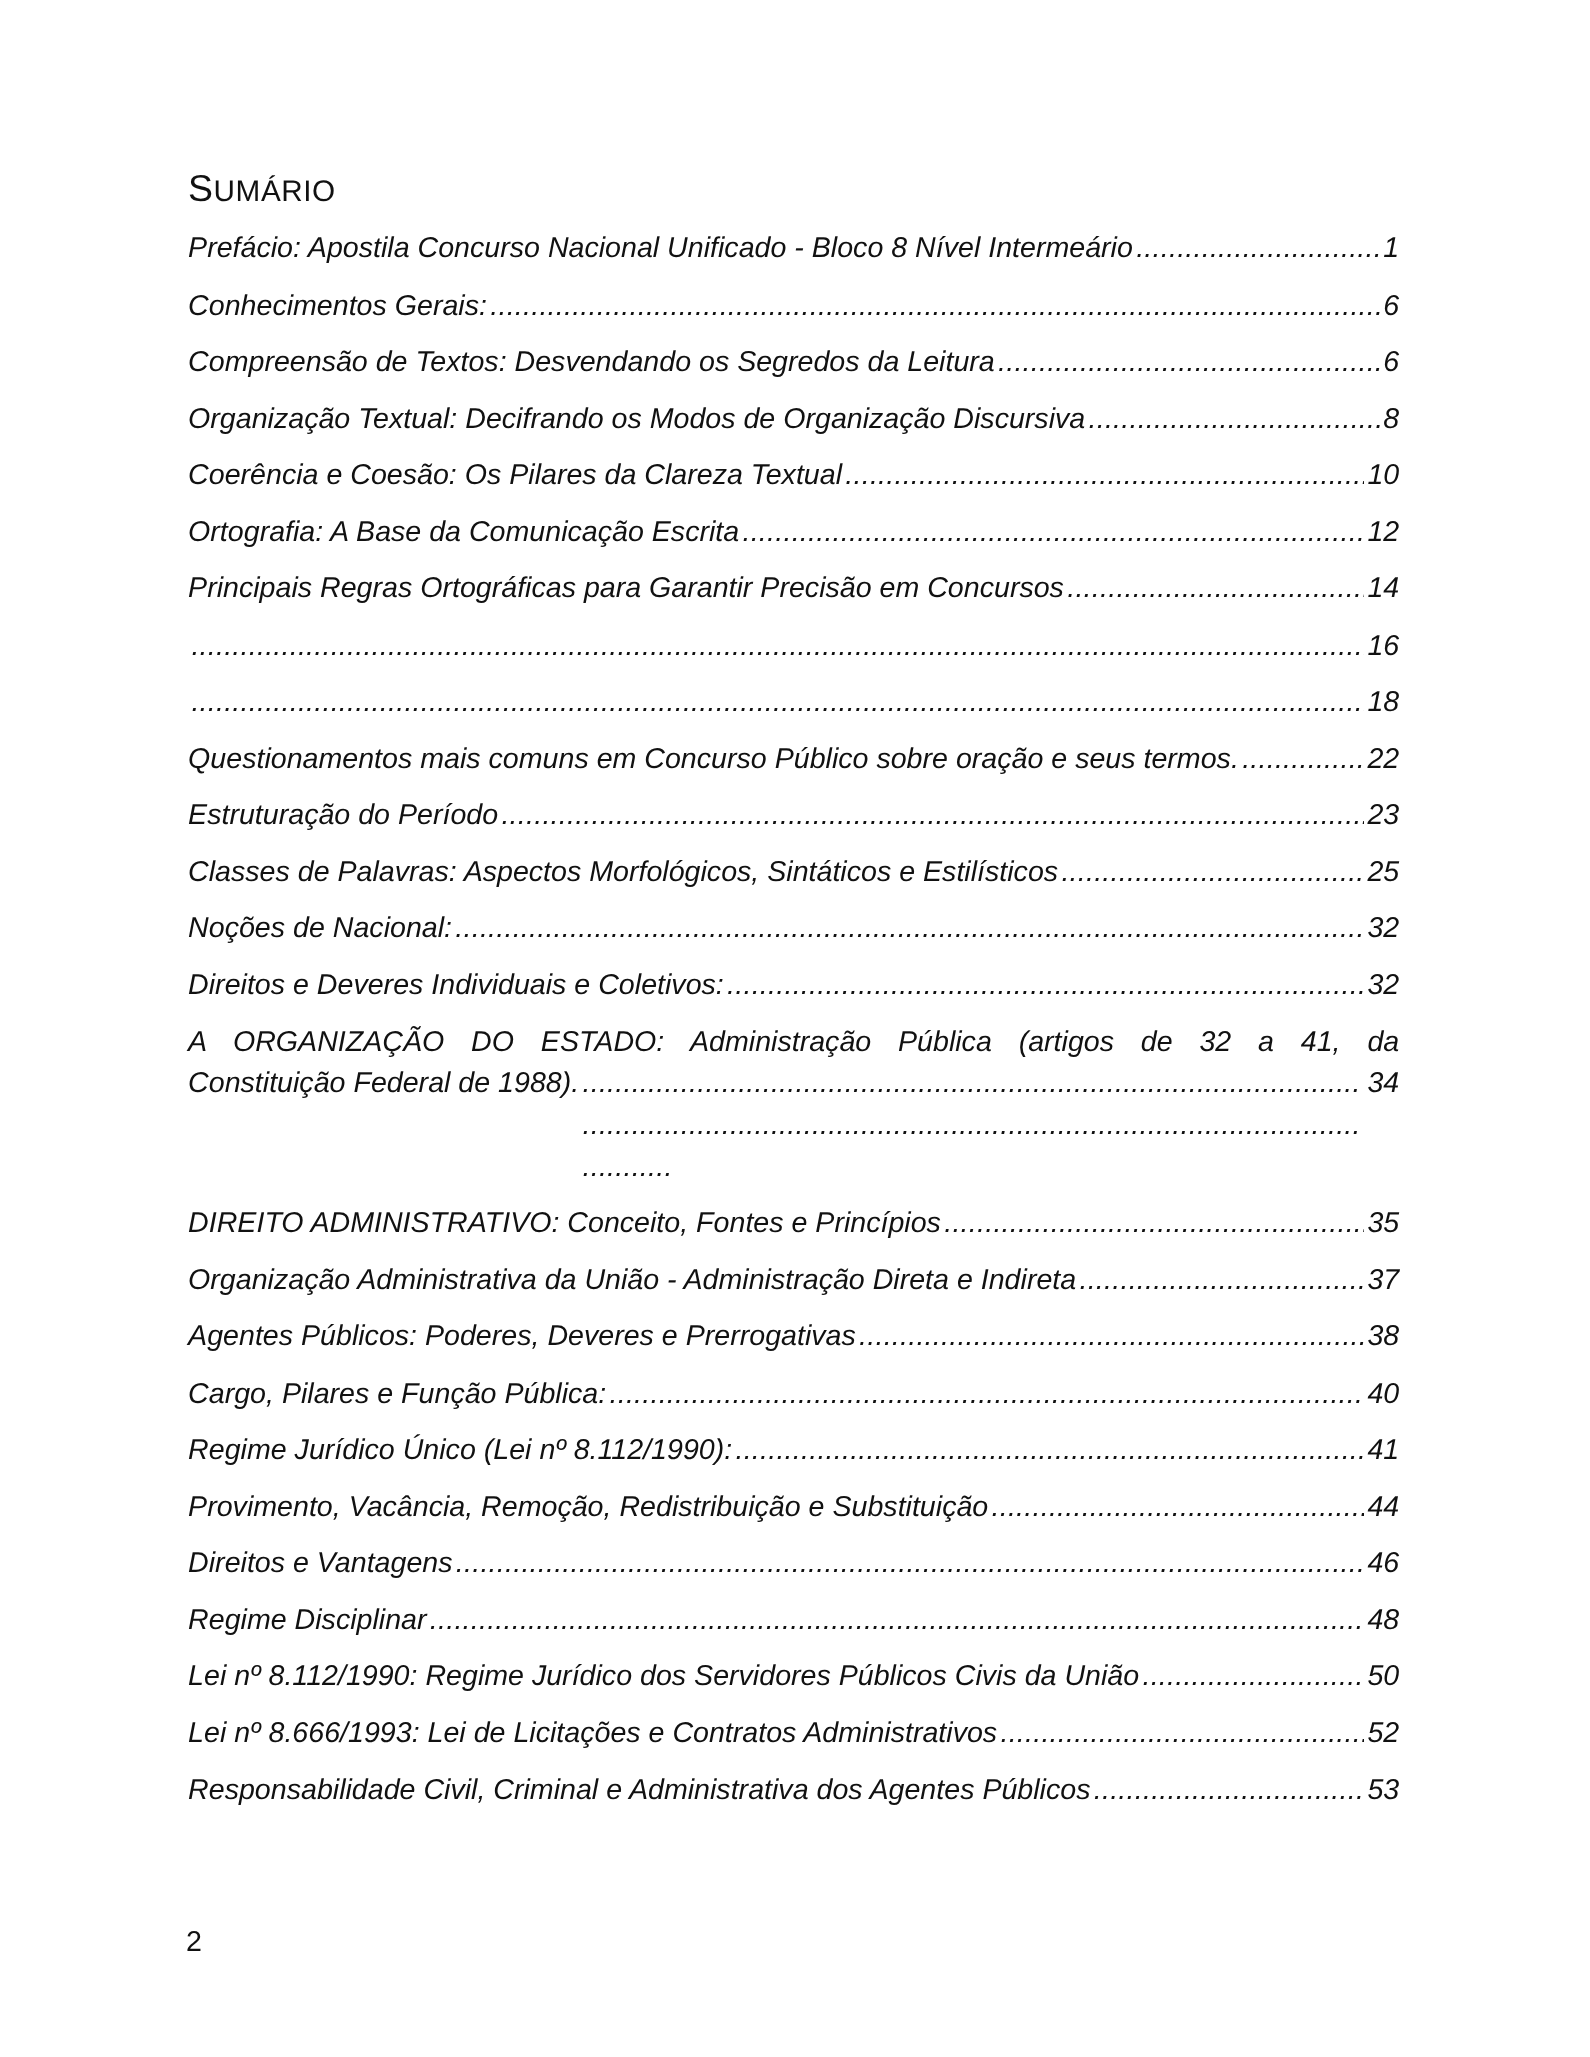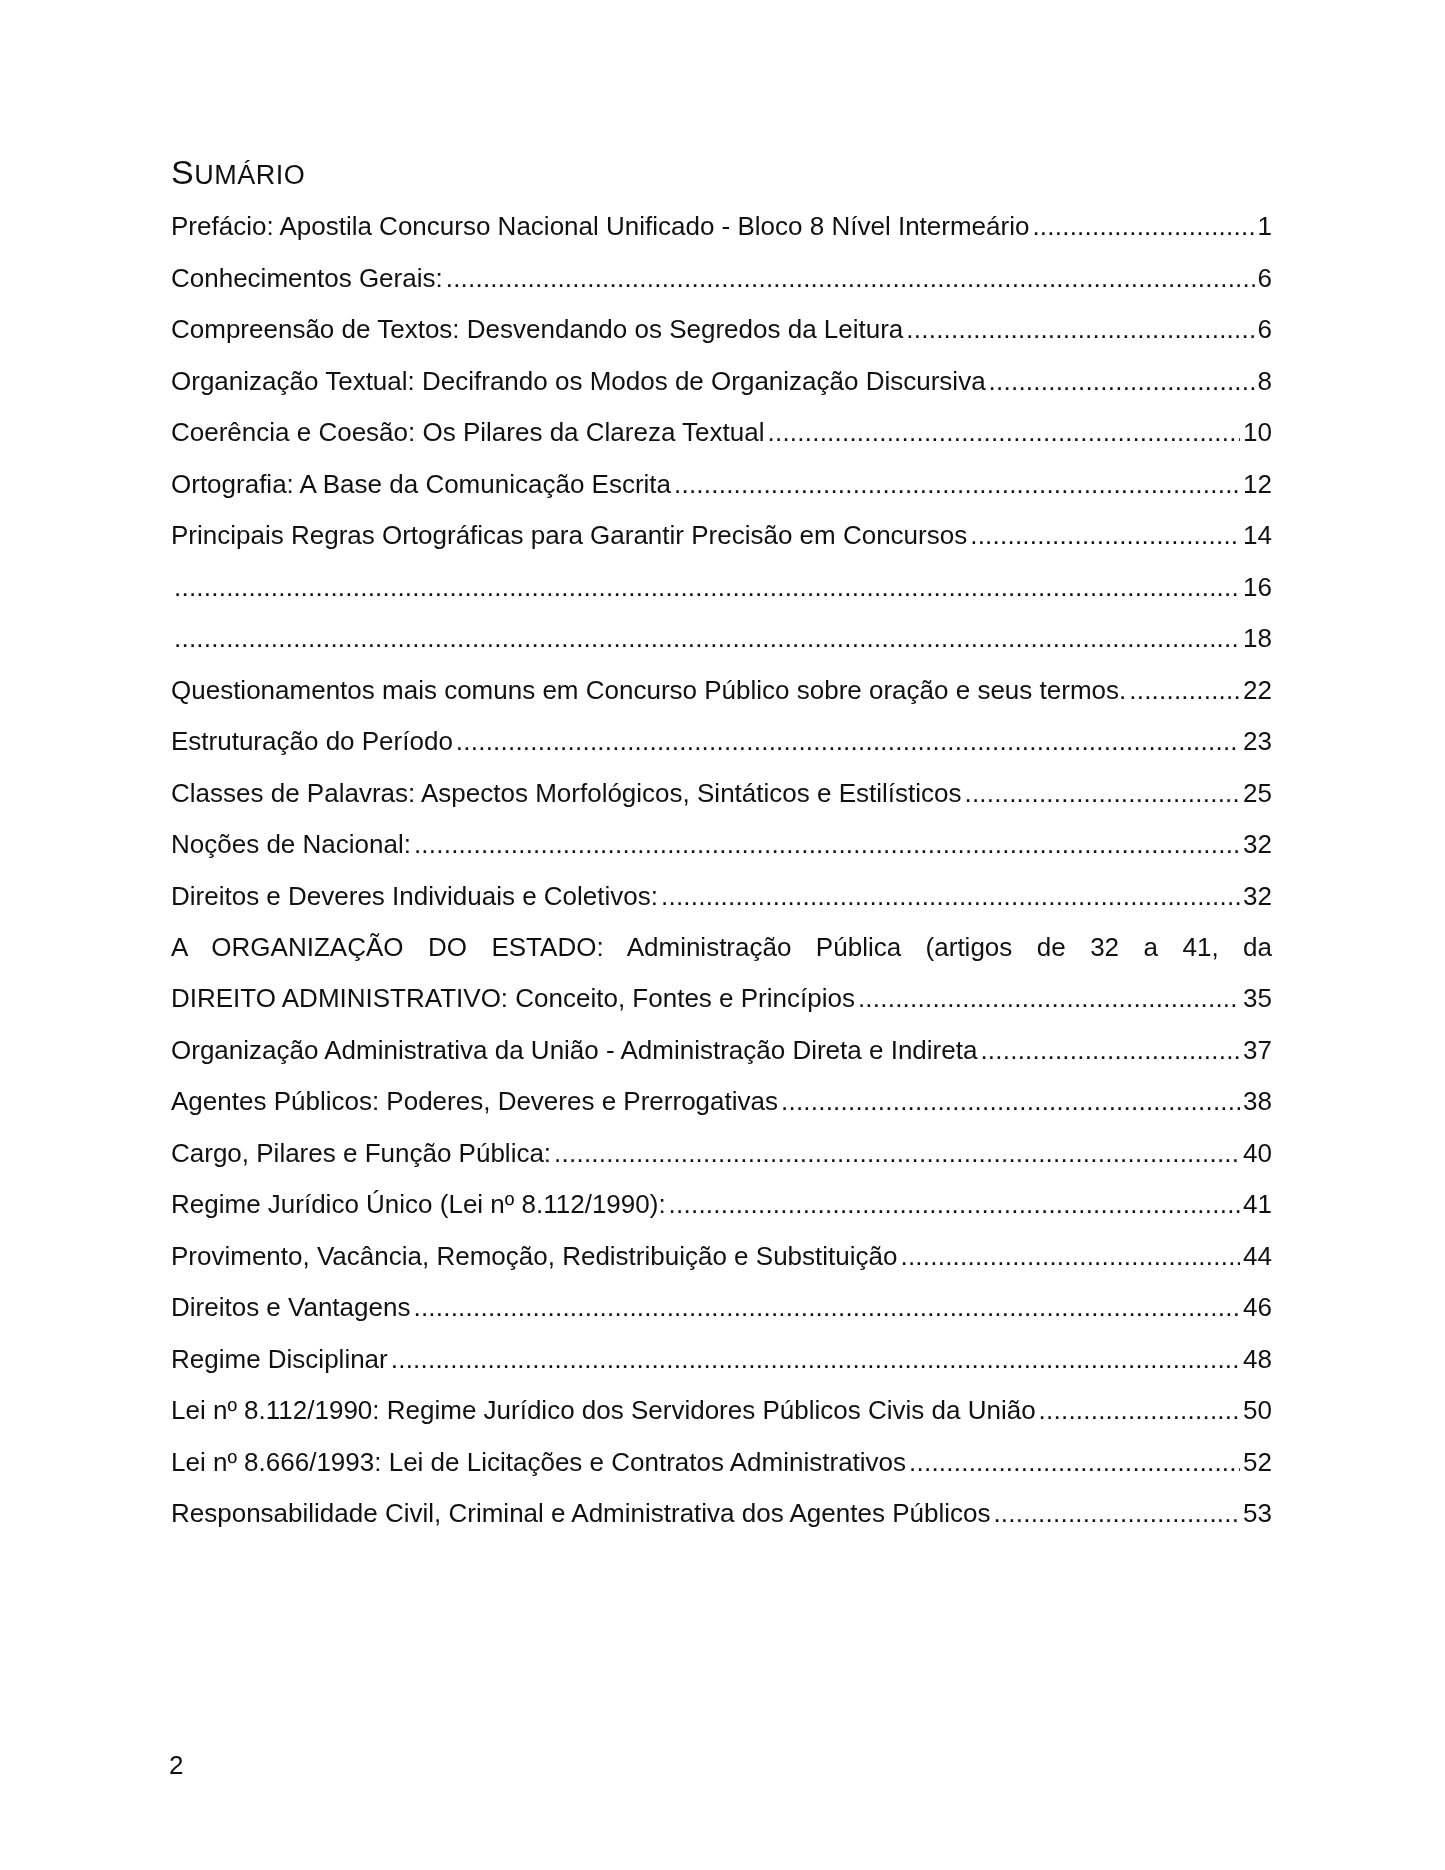--- a/index.html
+++ b/index.html
@@ -5,21 +5,21 @@
   html, body { margin: 0; padding: 0; background: #ffffff; }
   body { width: 1445px; height: 1870px; position: relative; overflow: hidden;
          font-family: "Liberation Sans", sans-serif; color: #111111; }
   .page { position: absolute; left: 171px; top: 152px; width: 1101px; }
   .title { font-size: 34px; line-height: 40px; margin: 0 0 6px 0; font-weight: normal;
            letter-spacing: 0.5px; }
   .title .big { font-size: 34px; }
   .title .small { font-size: 27px; }
   .toc { list-style: none; margin: 0; padding: 0; }
   .toc li { display: flex; align-items: baseline; font-size: 26px; line-height: 51.5px;
-            height: 51.5px; white-space: nowrap; }
+            height: 51.5px; white-space: nowrap; font-style: italic; }
   .toc li .label { flex: 0 0 auto; }
   .toc li .dots { flex: 1 1 auto; overflow: hidden; margin: 0 3px; color: #111; }
   .toc li .dots::before { content: ". . . . . . . . . . . . . . . . . . . . . . . . . . . . . . . . . . . . . . . . . . . . . . . . . . . . . . . . . . . . . . . . . . . . . . . . . . . . . . . . . . . . . . . . . . . . . . . . . . . . . . . . . . . . . . . . . . . . . . . . . . . . . . . . . . . . . . . . . . . . . . . . . . . . . . . . . . . . . . . . . . . . . . . . . . . . . . . . . . . . . . . . . . . . . . . . . . . . . . . . . ";
             letter-spacing: -3.5px; display: block; }
   .toc li .pg { flex: 0 0 auto; text-align: right; }
   .toc li.multi { display: block; height: auto; line-height: 38px; padding-top: 6px; padding-bottom: 7px; white-space: normal; }
   .toc li.multi .line1 { display: block; text-align: justify; text-align-last: justify; }
   .toc li.multi .line2 { display: flex; align-items: baseline; }
   .pagenum { position: absolute; left: 169px; top: 1750px; font-size: 26px; }
 </style>
@@ -92,20 +92,25 @@
         <span class="dots"></span>
         <span class="pg">32</span>
       </li>
       <li>
         <span class="label">Direitos e Deveres Individuais e Coletivos:</span>
         <span class="dots"></span>
         <span class="pg">32</span>
       </li>
       <li class="multi">
         <span class="line1">A ORGANIZAÇÃO DO ESTADO: Administração Pública (artigos de 32 a 41, da</span>
+        <span class="line2">
+          <span class="label">Constituição Federal de 1988).</span>
+          <span class="dots"></span>
+          <span class="pg">34</span>
+        </span>
       </li>
       <li>
         <span class="label">DIREITO ADMINISTRATIVO: Conceito, Fontes e Princípios</span>
         <span class="dots"></span>
         <span class="pg">35</span>
       </li>
       <li>
         <span class="label">Organização Administrativa da União - Administração Direta e Indireta</span>
         <span class="dots"></span>
         <span class="pg">37</span>

